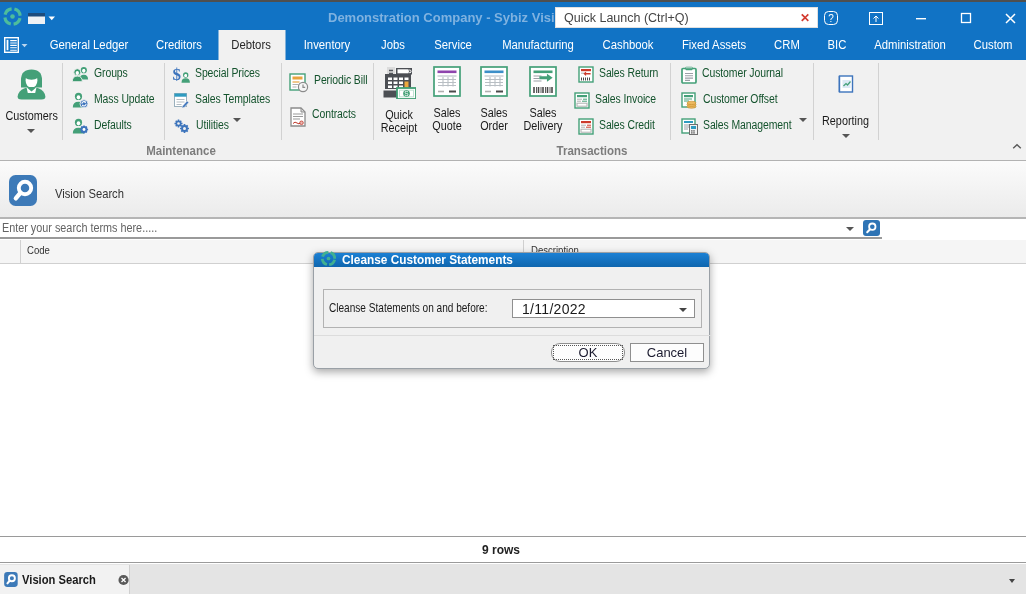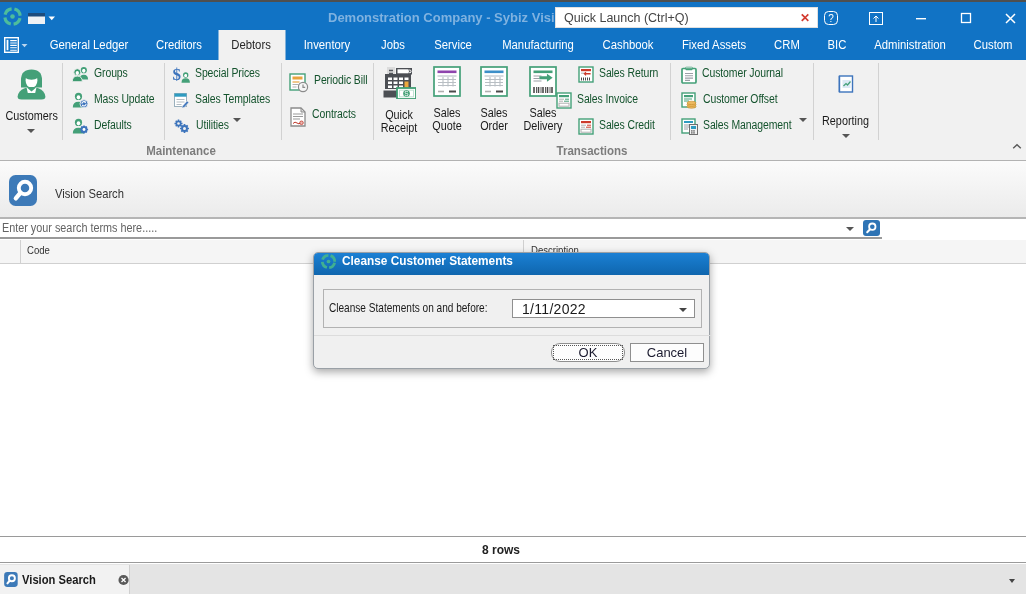--- a/index.html
+++ b/index.html
@@ -49,21 +49,21 @@
 
 #rowsband { left:0; top:536px; width:1026px; height:27px; background:#fff; border-top:1px solid #9a9a9a; border-bottom:1px solid #9a9a9a; }
 #rowstext { left:0; top:6px; width:1002px; text-align:center; font-size:12px; font-weight:bold; color:#222; }
 #tabbar { left:0; top:564px; width:1026px; height:30px; background:#e4e4e4; }
 #vstab { left:0; top:1px; width:130px; height:29px; white-space:nowrap; background:#f2f2f2; border-right:1px solid #cfcfcf; display:flex; align-items:center; }
 #vstabtext { font-size:12.6px; font-weight:bold; color:#1a1a1a; margin-left:4px; transform:scaleX(0.89); transform-origin:0 50%; }
 #tbarr { right:11px; top:15px; }
 
 
 #dialog { left:313px; top:252px; width:397px; height:117px; background:#f0f0f0; border:1px solid #9aa0a6; border-radius:5px; box-shadow:0 3px 9px rgba(0,0,0,0.35); }
-#dtitle { left:0; top:0; width:100%; height:22px; background:linear-gradient(#1b80d4,#0f66ae); border-radius:4px 4px 0 0; display:flex; align-items:flex-start; }
+#dtitle { left:0; top:0; width:100%; height:14px; background:linear-gradient(#1b80d4,#0f66ae); border-radius:4px 4px 0 0; display:flex; align-items:flex-end; }
 #dtitletext { color:#fff; font-size:13px; transform:scaleX(0.91); transform-origin:0 50%; font-weight:bold; margin-left:4.5px; }
 #dgroup { left:9px; top:36px; width:379px; height:39px; border:1px solid #b2b2b2; }
 #dlabel { left:5px; top:10px; font-size:13px; transform:scaleX(0.775); transform-origin:0 50%; color:#1a1a1a; }
 #dinput { left:188px; top:9px; width:183px; height:19px; background:#fff; border:1px solid #8f8f8f; font-size:14px; letter-spacing:0.3px; color:#1a1a1a; }
 #dinputtext { left:9px; top:1px; }
 #dinarr { right:7px; top:8px; }
 #dfoot { left:0px; top:82px; width:397px; height:1px; background:#dcdcdc; }
 .dbtn { position:absolute; top:90px; width:74px; height:19px; background:#fdfdfd; border:1px solid #8f8f8f; font-size:13px; color:#1a1a2e; text-align:center; line-height:17px; }
 #okbtn { left:237px;border-radius:9px; }
 #okbtn .focus { position:absolute; left:1px; top:1px; right:1px; bottom:1px; border:1px dotted #555; }
@@ -389,21 +389,21 @@
         <rect x="1" y="1" width="14" height="15" fill="#fff" stroke="#44a078" stroke-width="1.4"></rect>
         <rect x="3" y="3" width="10" height="2.2" fill="#cd3a2c"></rect>
         <path d="M3 7.2 h4" stroke="#b0b0b0" stroke-width="1"></path>
         <path d="M13 7.8 h-5 v-1.6 l-3 2.4 3 2.4 v-1.6 h5 z" fill="#cd3a2c" transform="scale(0.9) translate(1,0)"></path>
         <g stroke="#4a4a4a">
           <path d="M3.5 11.5 v3 M5.5 11.5 v3 M7.5 11.5 v3 M9.5 11.5 v3 M11.5 11.5 v3" stroke-width="1"></path>
         </g>
       </svg>
       <span class="t">Sales Return</span>
     </div>
-  <div class="smallbtn" style="left:556px;top:32px">
+  <div class="smallbtn" style="left:574px;top:32px">
       <svg width="16" height="17" viewBox="0 0 16 17">
         <rect x="1" y="1" width="14" height="15" fill="#fff" stroke="#44a078" stroke-width="1.4"></rect>
         <rect x="3" y="3" width="10" height="2.2" fill="#44a078"></rect>
         <g stroke="#b0b0b0" stroke-width="1">
           <path d="M3 7.2 h5 M3 9.2 h4"></path>
         </g>
         <g stroke="#44a078" stroke-width="1">
           <path d="M9 7.2 h4 M8 9.2 h5"></path>
         </g>
         <rect x="3" y="11.2" width="10" height="3" fill="none" stroke="#b0b0b0"></rect>
@@ -521,21 +521,21 @@
     </svg>
 </div>
 <div class="abs" id="gridhead">
   <div class="abs" id="gh1"></div>
     <div class="abs" id="gh2"></div>
   <div class="abs" style="left:27px;top:4px;transform:scaleX(0.87);transform-origin:0 50%">Code</div>
   <div class="abs" style="left:531px;top:4px;transform:scaleX(0.87);transform-origin:0 50%">Description</div>
 </div>
 
 <div class="abs" id="rowsband">
-    <div class="abs" id="rowstext">8 rows</div>
+    <div class="abs" id="rowstext">9 rows</div>
   </div>
 <div class="abs" id="tabbar">
   <div class="abs" id="vstab">
     <svg style="margin-left:4px" width="15" height="15" viewBox="0 0 28 31">
         <rect width="28" height="31" rx="6.5" fill="#3d7ab8"></rect>
         <circle cx="16" cy="13" r="6.2" fill="none" stroke="#fff" stroke-width="3.9"></circle>
         <path d="M11.3 18 L6.8 23.4" stroke="#fff" stroke-width="4.3" stroke-linecap="round"></path>
       </svg>
     <div id="vstabtext">Vision Search</div>
     <svg style="margin-left:13px" width="12" height="12" viewBox="0 0 12 12">

